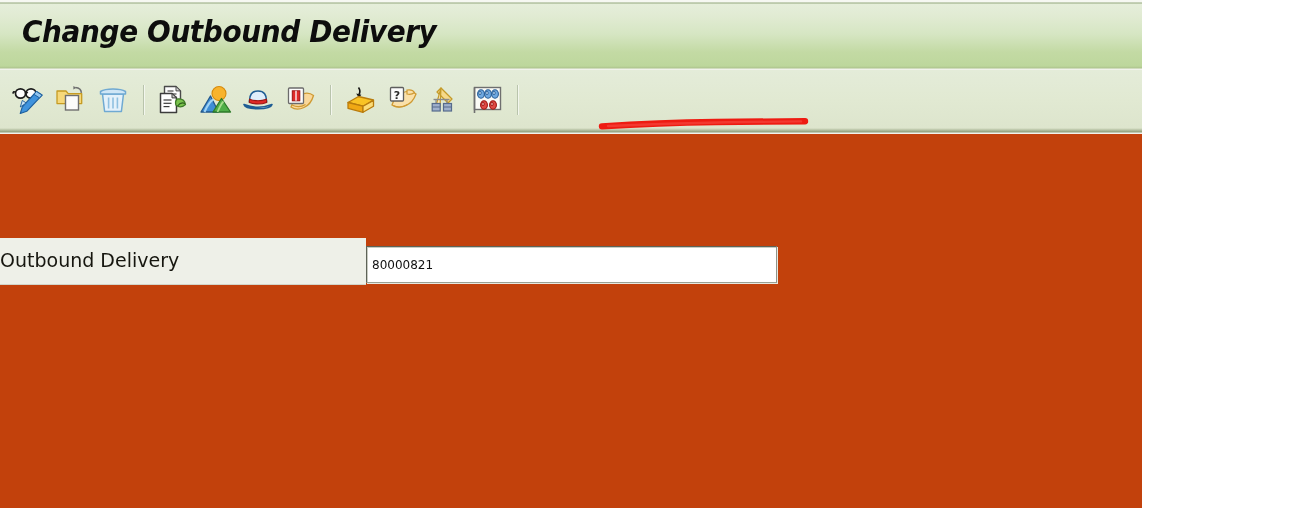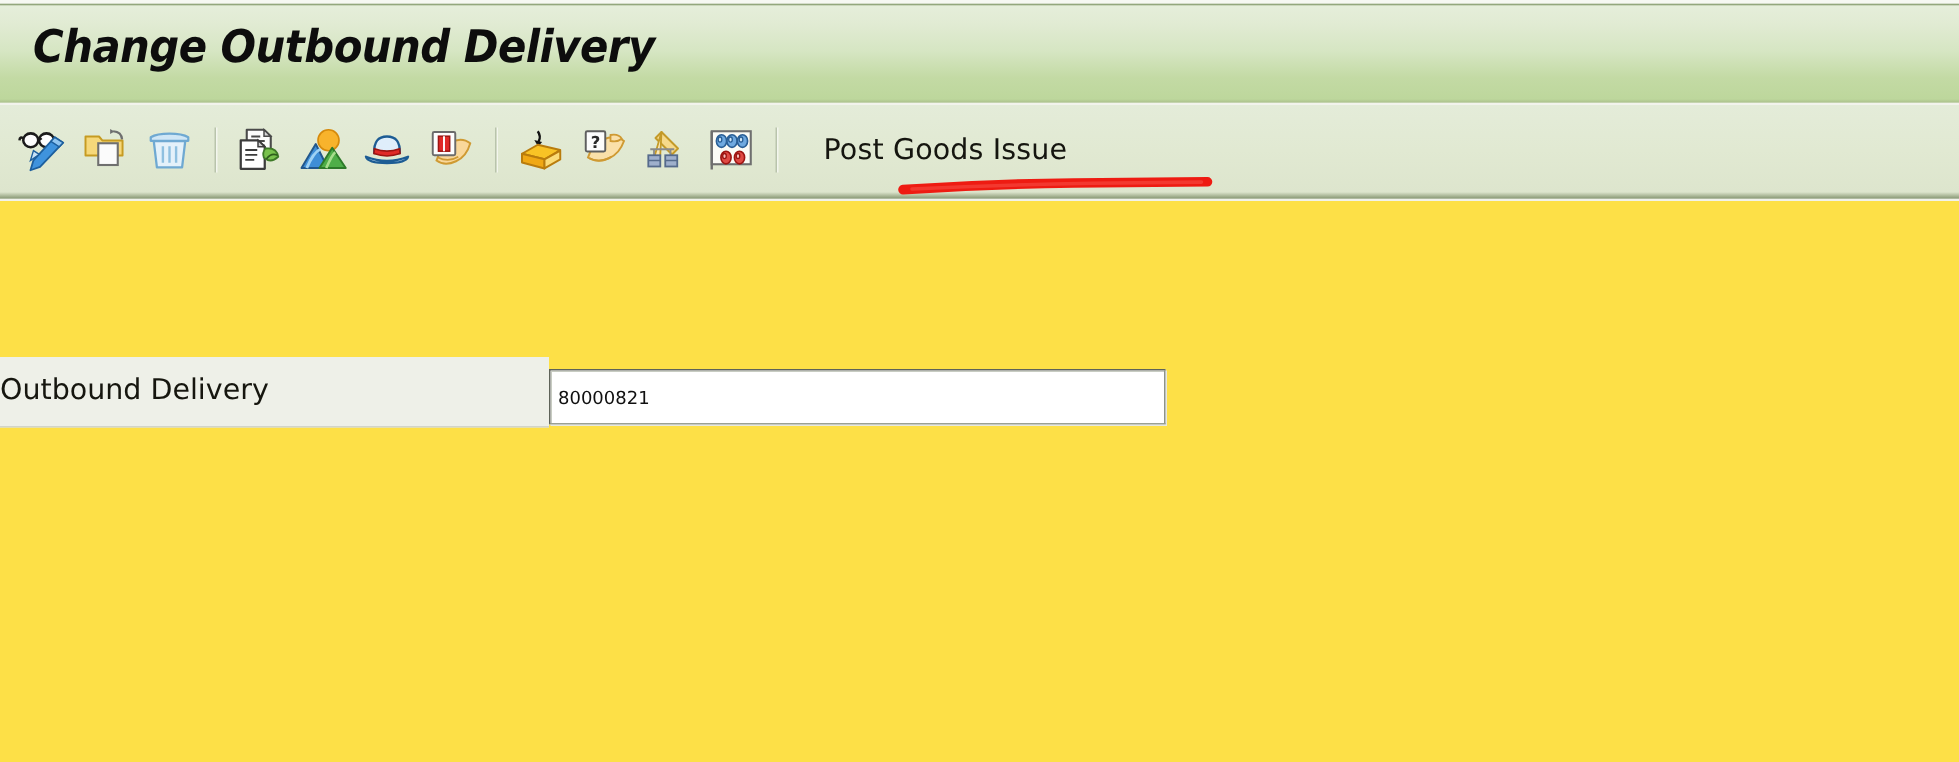--- a/index.html
+++ b/index.html
@@ -5,21 +5,21 @@
   html, body {
     margin: 0;
     padding: 0;
     background: #ffffff;
   }
   body {
     font-family: "DejaVu Sans", sans-serif;
   }
   #app {
     position: relative;
-    width: 1306px;
+    width: 1142px;
     height: 508px;
     overflow: hidden;
     background: #f1f2eb;
   }
 
   
   .titlebar {
     position: absolute;
     left: 0; top: 0;
     width: 1306px;
@@ -113,21 +113,21 @@
     height: 12px;
     pointer-events: none;
   }
 
   
   .form-area {
     position: absolute;
     left: 0; top: 134px;
     width: 1306px;
     height: 374px;
-    background: #fde047;
+    background: #c2410c;
   }
   .field-row {
     position: absolute;
     left: 0;
     top: 104px;
     width: 1306px;
     height: 48px;
   }
   .label-strip {
     position: absolute;
@@ -348,21 +348,20 @@
             <g fill="#f6bdb9" stroke="#9c1512" stroke-width="0.9">
               <ellipse cx="13" cy="19" rx="1.2" ry="1.7"></ellipse>
               <ellipse cx="22" cy="19" rx="1.2" ry="1.7"></ellipse>
             </g>
           </svg>
         </span>
       </div>
 
       <div class="tb-sep"></div>
 
-      <div class="tb-label">Post Goods Issue</div>
     </div>
   </div>
 
   <div class="annot-underline">
     <svg width="212" height="12" viewBox="0 0 212 12">
       <path d="M4 8.4 Q 60 4.6 118 4.0 Q 170 3.6 207 3.2" fill="none" stroke="#ee1b12" stroke-width="6.4" stroke-linecap="round"></path>
       <path d="M10 8.0 Q 70 5.2 130 4.2 Q 175 3.8 203 3.4" fill="none" stroke="#f4433a" stroke-width="2.4" stroke-linecap="round" opacity="0.75"></path>
     </svg>
   </div>
 

